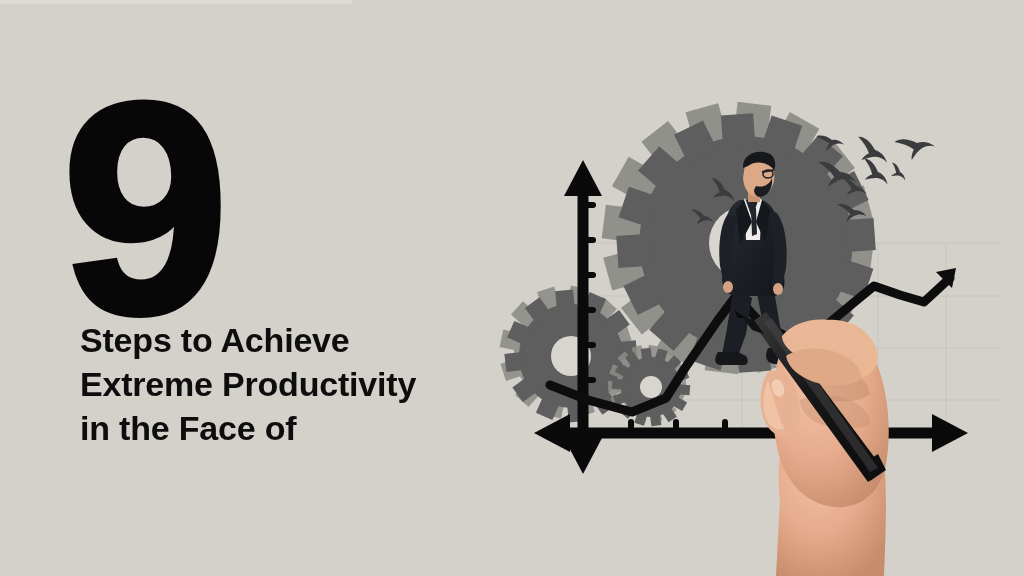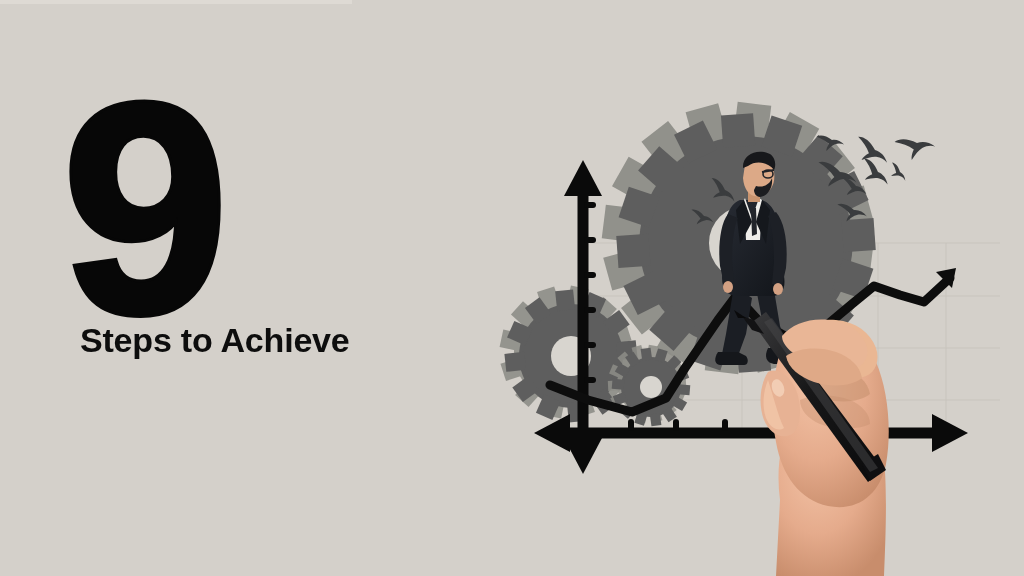--- a/index.html
+++ b/index.html
@@ -64,20 +64,22 @@
 <body>
 
 <div id="slide">
 
   <div class="top-band"></div>
 
   <div class="big-number">9</div>
 
   <div class="headline">
     <span class="ln">Steps to Achieve</span>
+    <span class="ln">Extreme Productivity</span>
+    <span class="ln">in the Face of</span>
   </div>
 
   <div class="art">
     <svg viewBox="0 0 544 576" xmlns="http://www.w3.org/2000/svg">
       <defs>
 
         <g id="gear16">
           <g>
             <circle cx="0" cy="0" r="86"></circle>
             <g>

